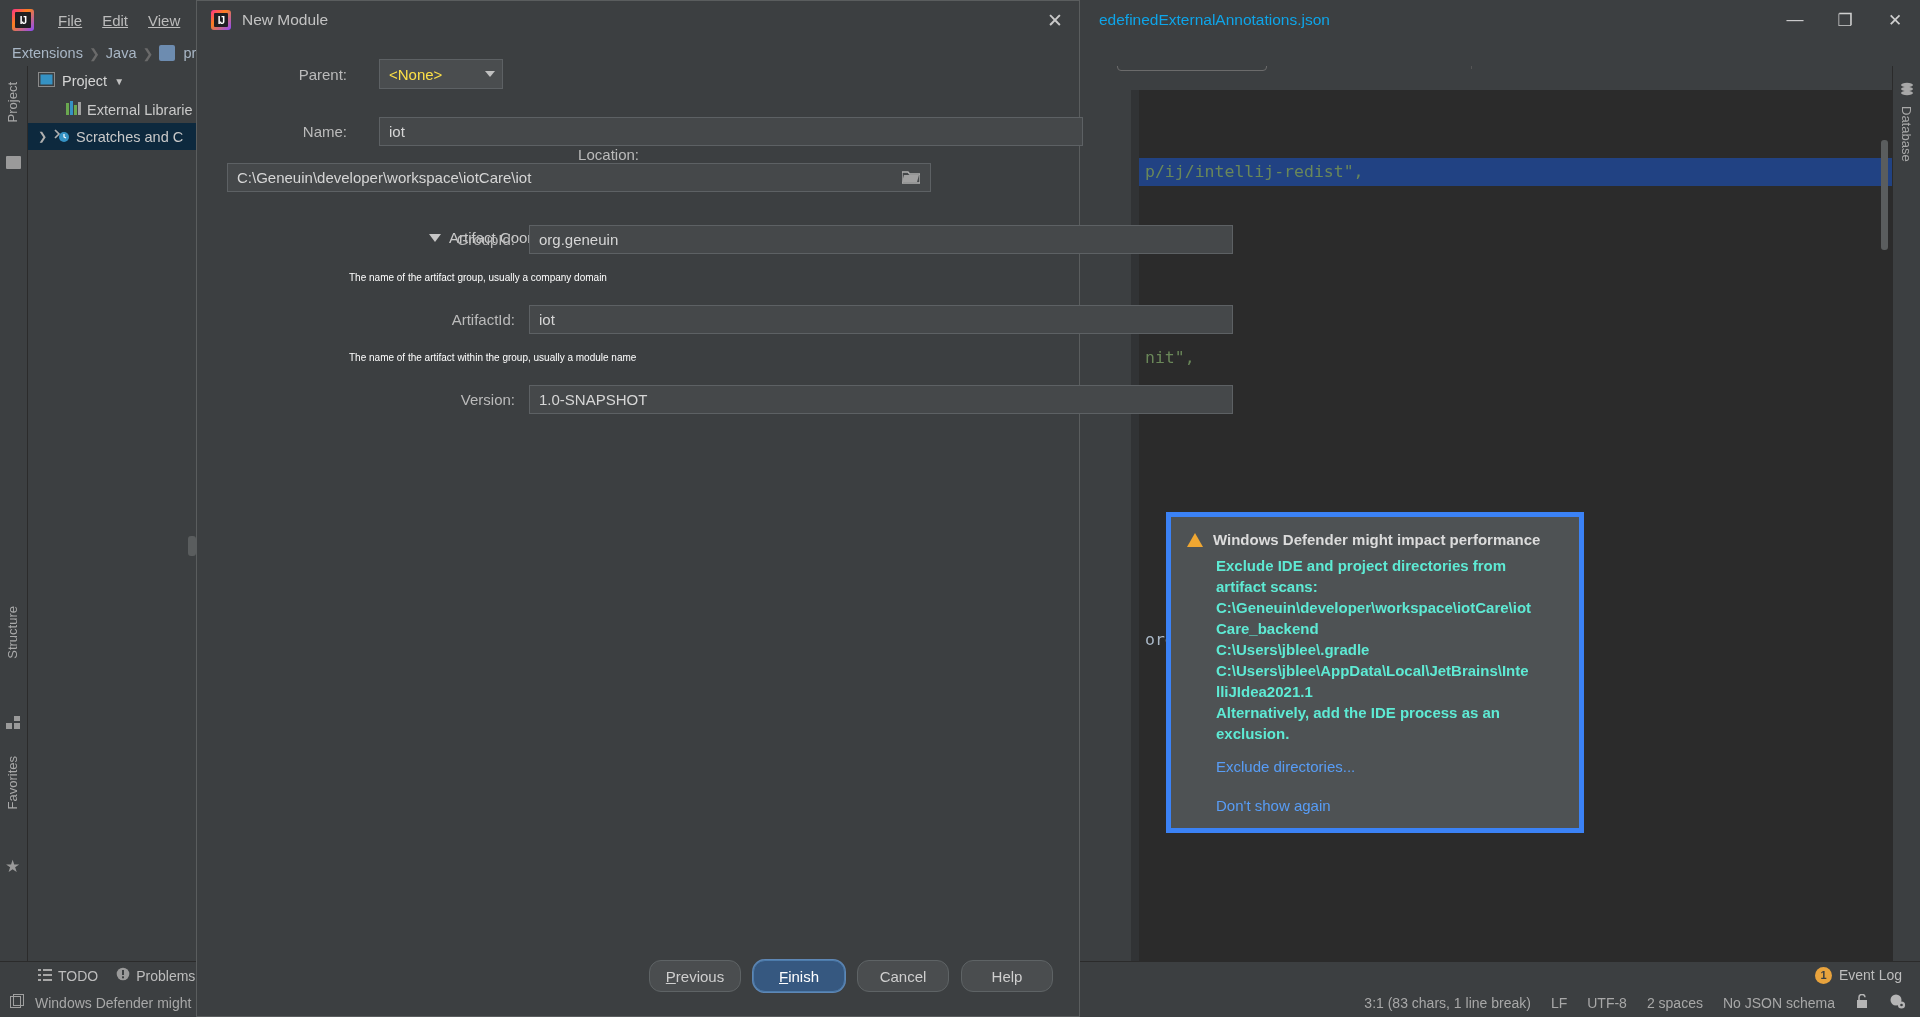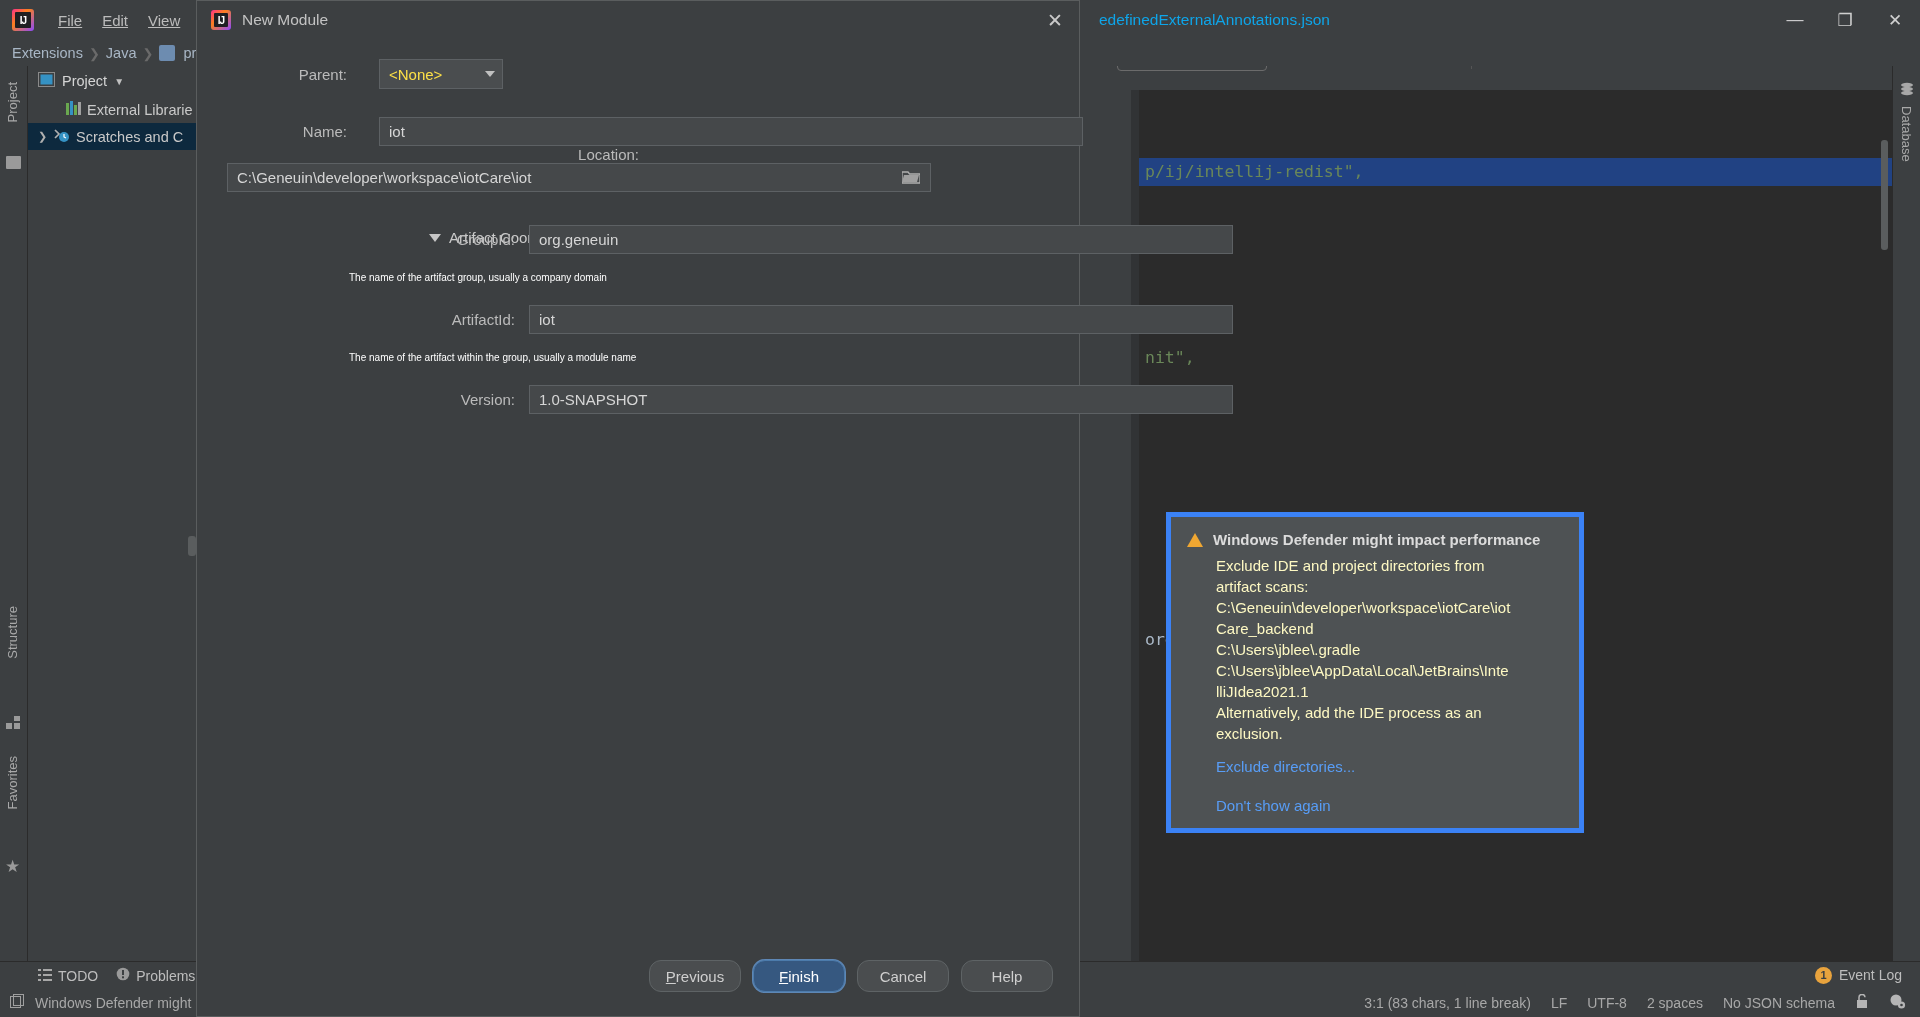--- a/index.html
+++ b/index.html
@@ -166,22 +166,23 @@
   }
   .balloon-title{
     display:flex; align-items:flex-start; gap:10px;
     font-size:15px; font-weight:bold; color:#dcdcdc; margin-bottom:7px;
   }
   .warn-tri{
     width:0;height:0; border-left:8px solid transparent; border-right:8px solid transparent;
     border-bottom:14px solid #f0a732; position:relative; top:2px; flex:none;
   }
   .balloon-body{
-    font-size:15px; color:#fef9c3; line-height:21px; padding-left:29px;
+    font-size:15px; color:#5eead4; line-height:21px; padding-left:29px;
     word-break:break-all;
+    font-weight:bold;
   }
   .balloon-links{
     display:flex; gap:22px; padding-left:29px; margin-top:14px;
     font-size:15px; color:#589df6;flex-direction:column;
   }
 
   
   .dialog{
     position:absolute; left:196px; top:0; width:884px; height:1017px;
     background:#3c3f41; border:1px solid #5a5d5e;

